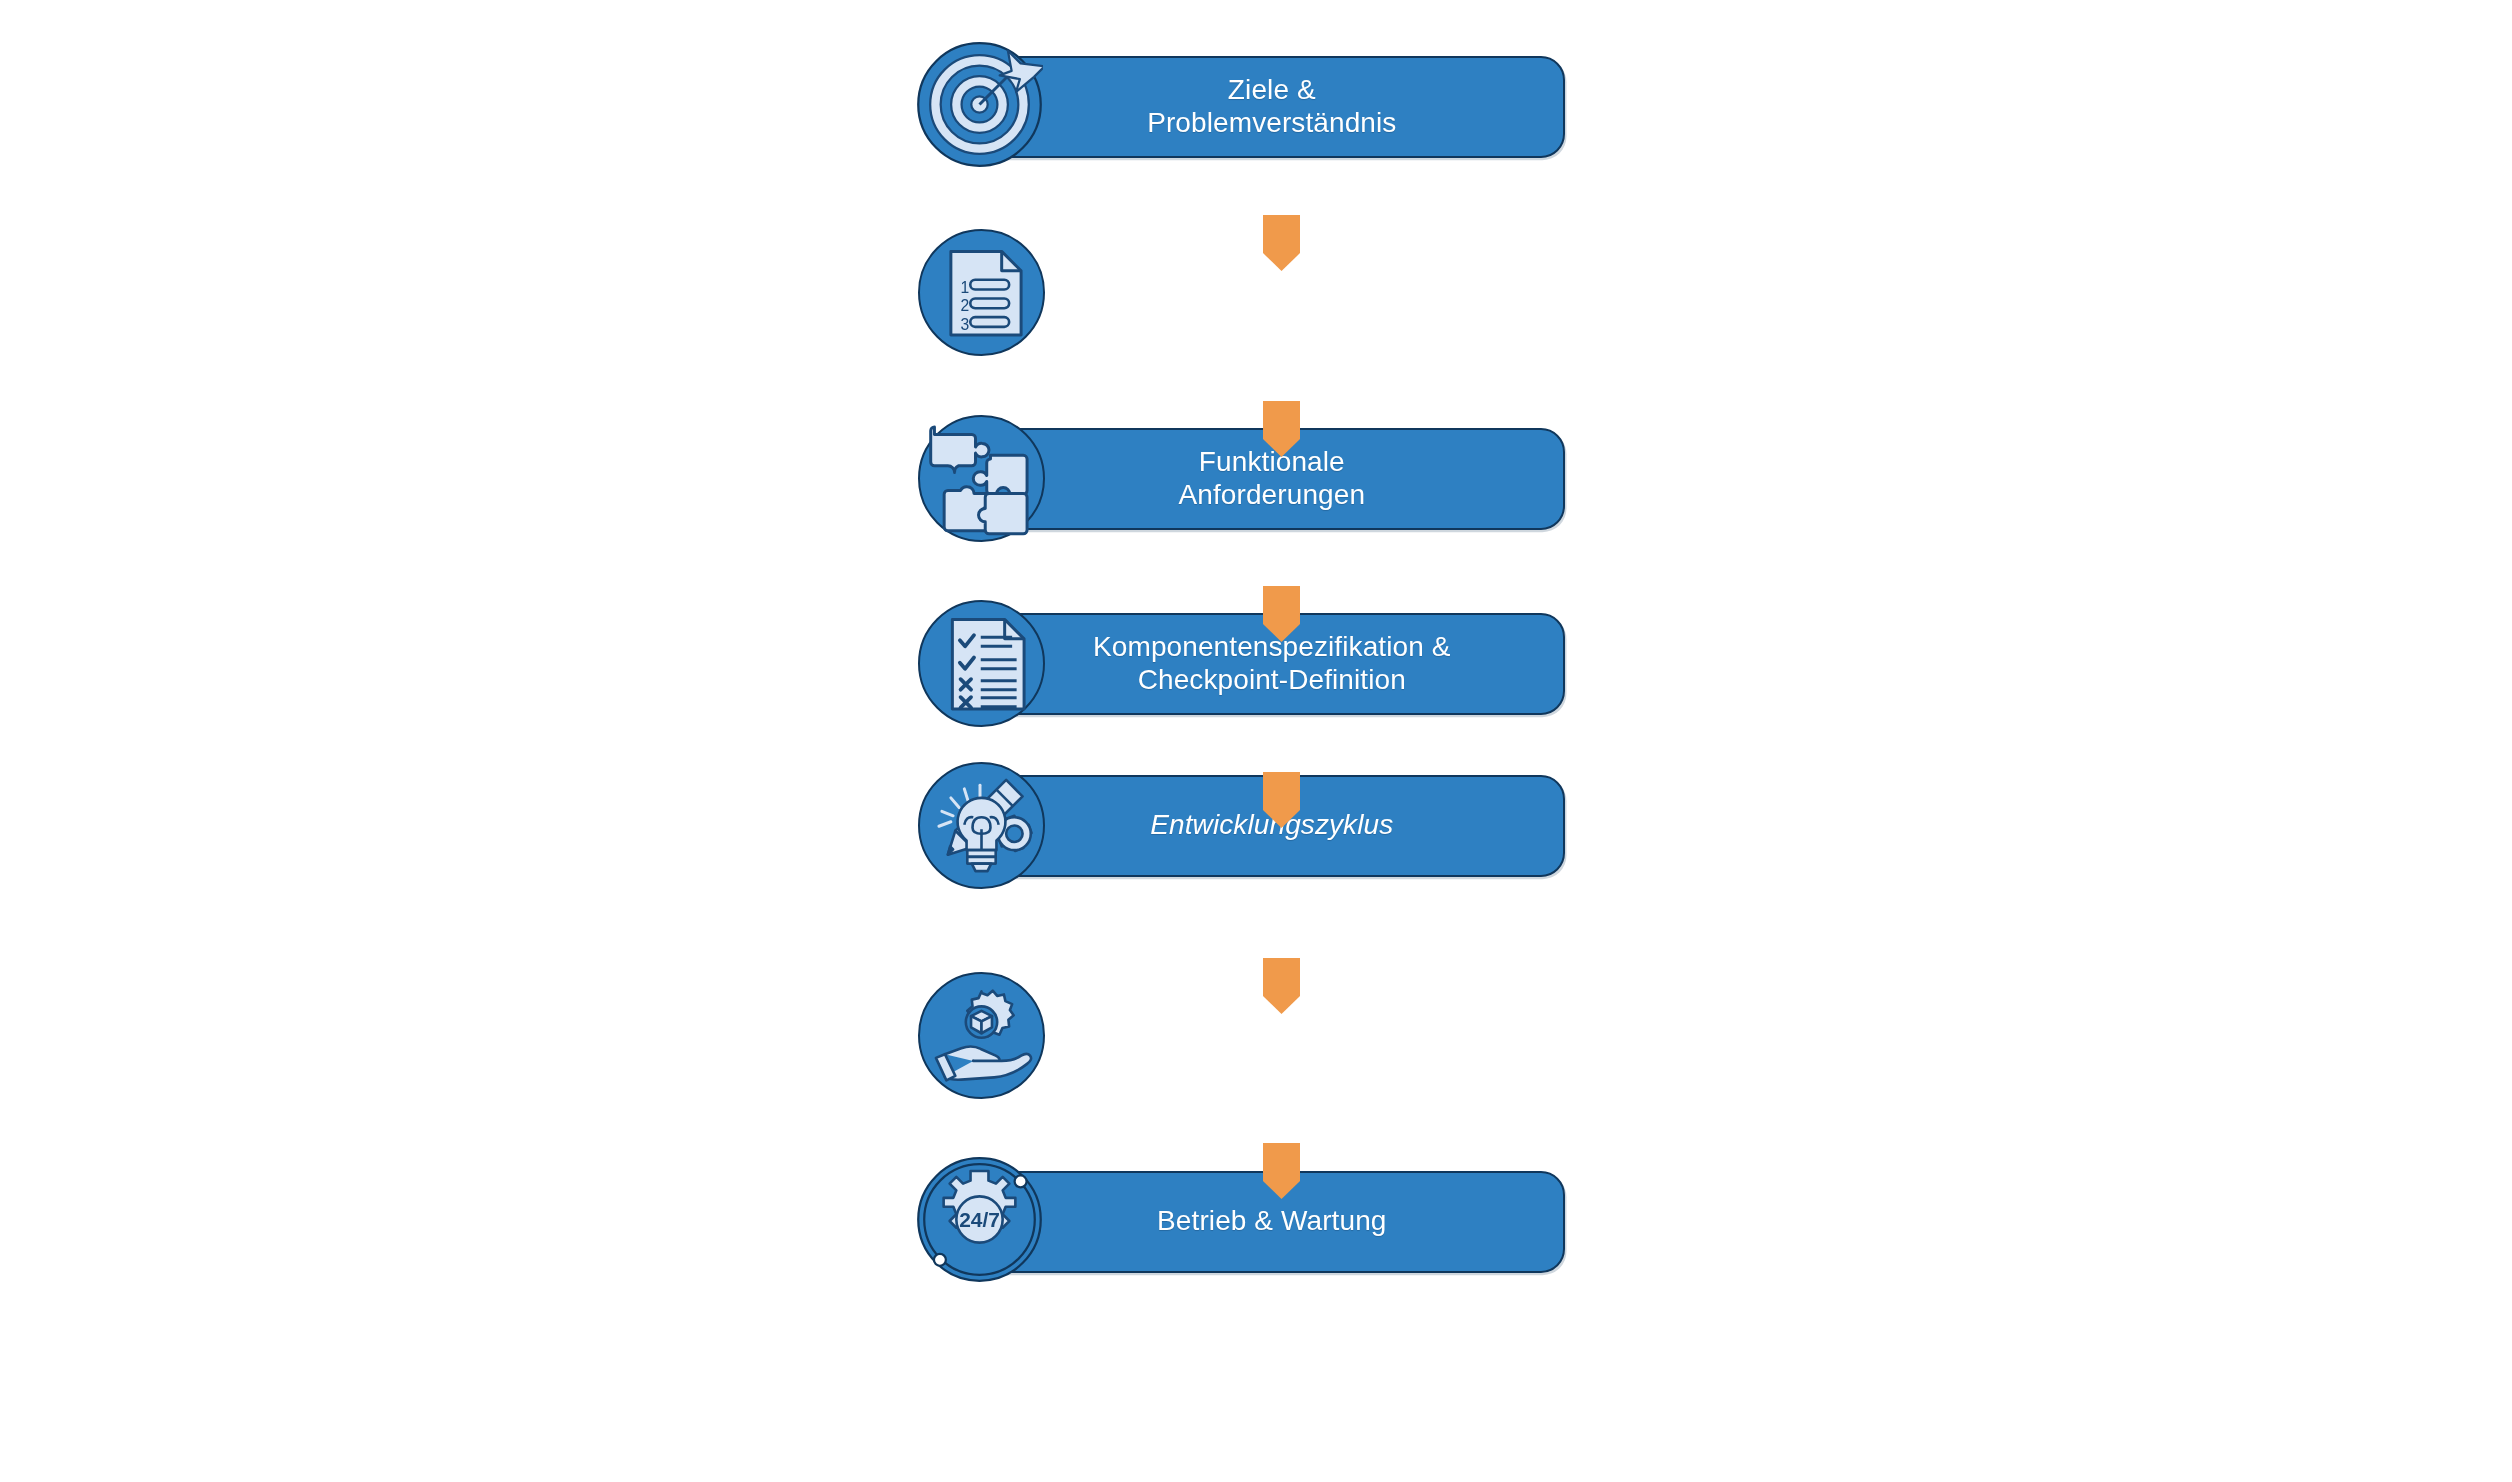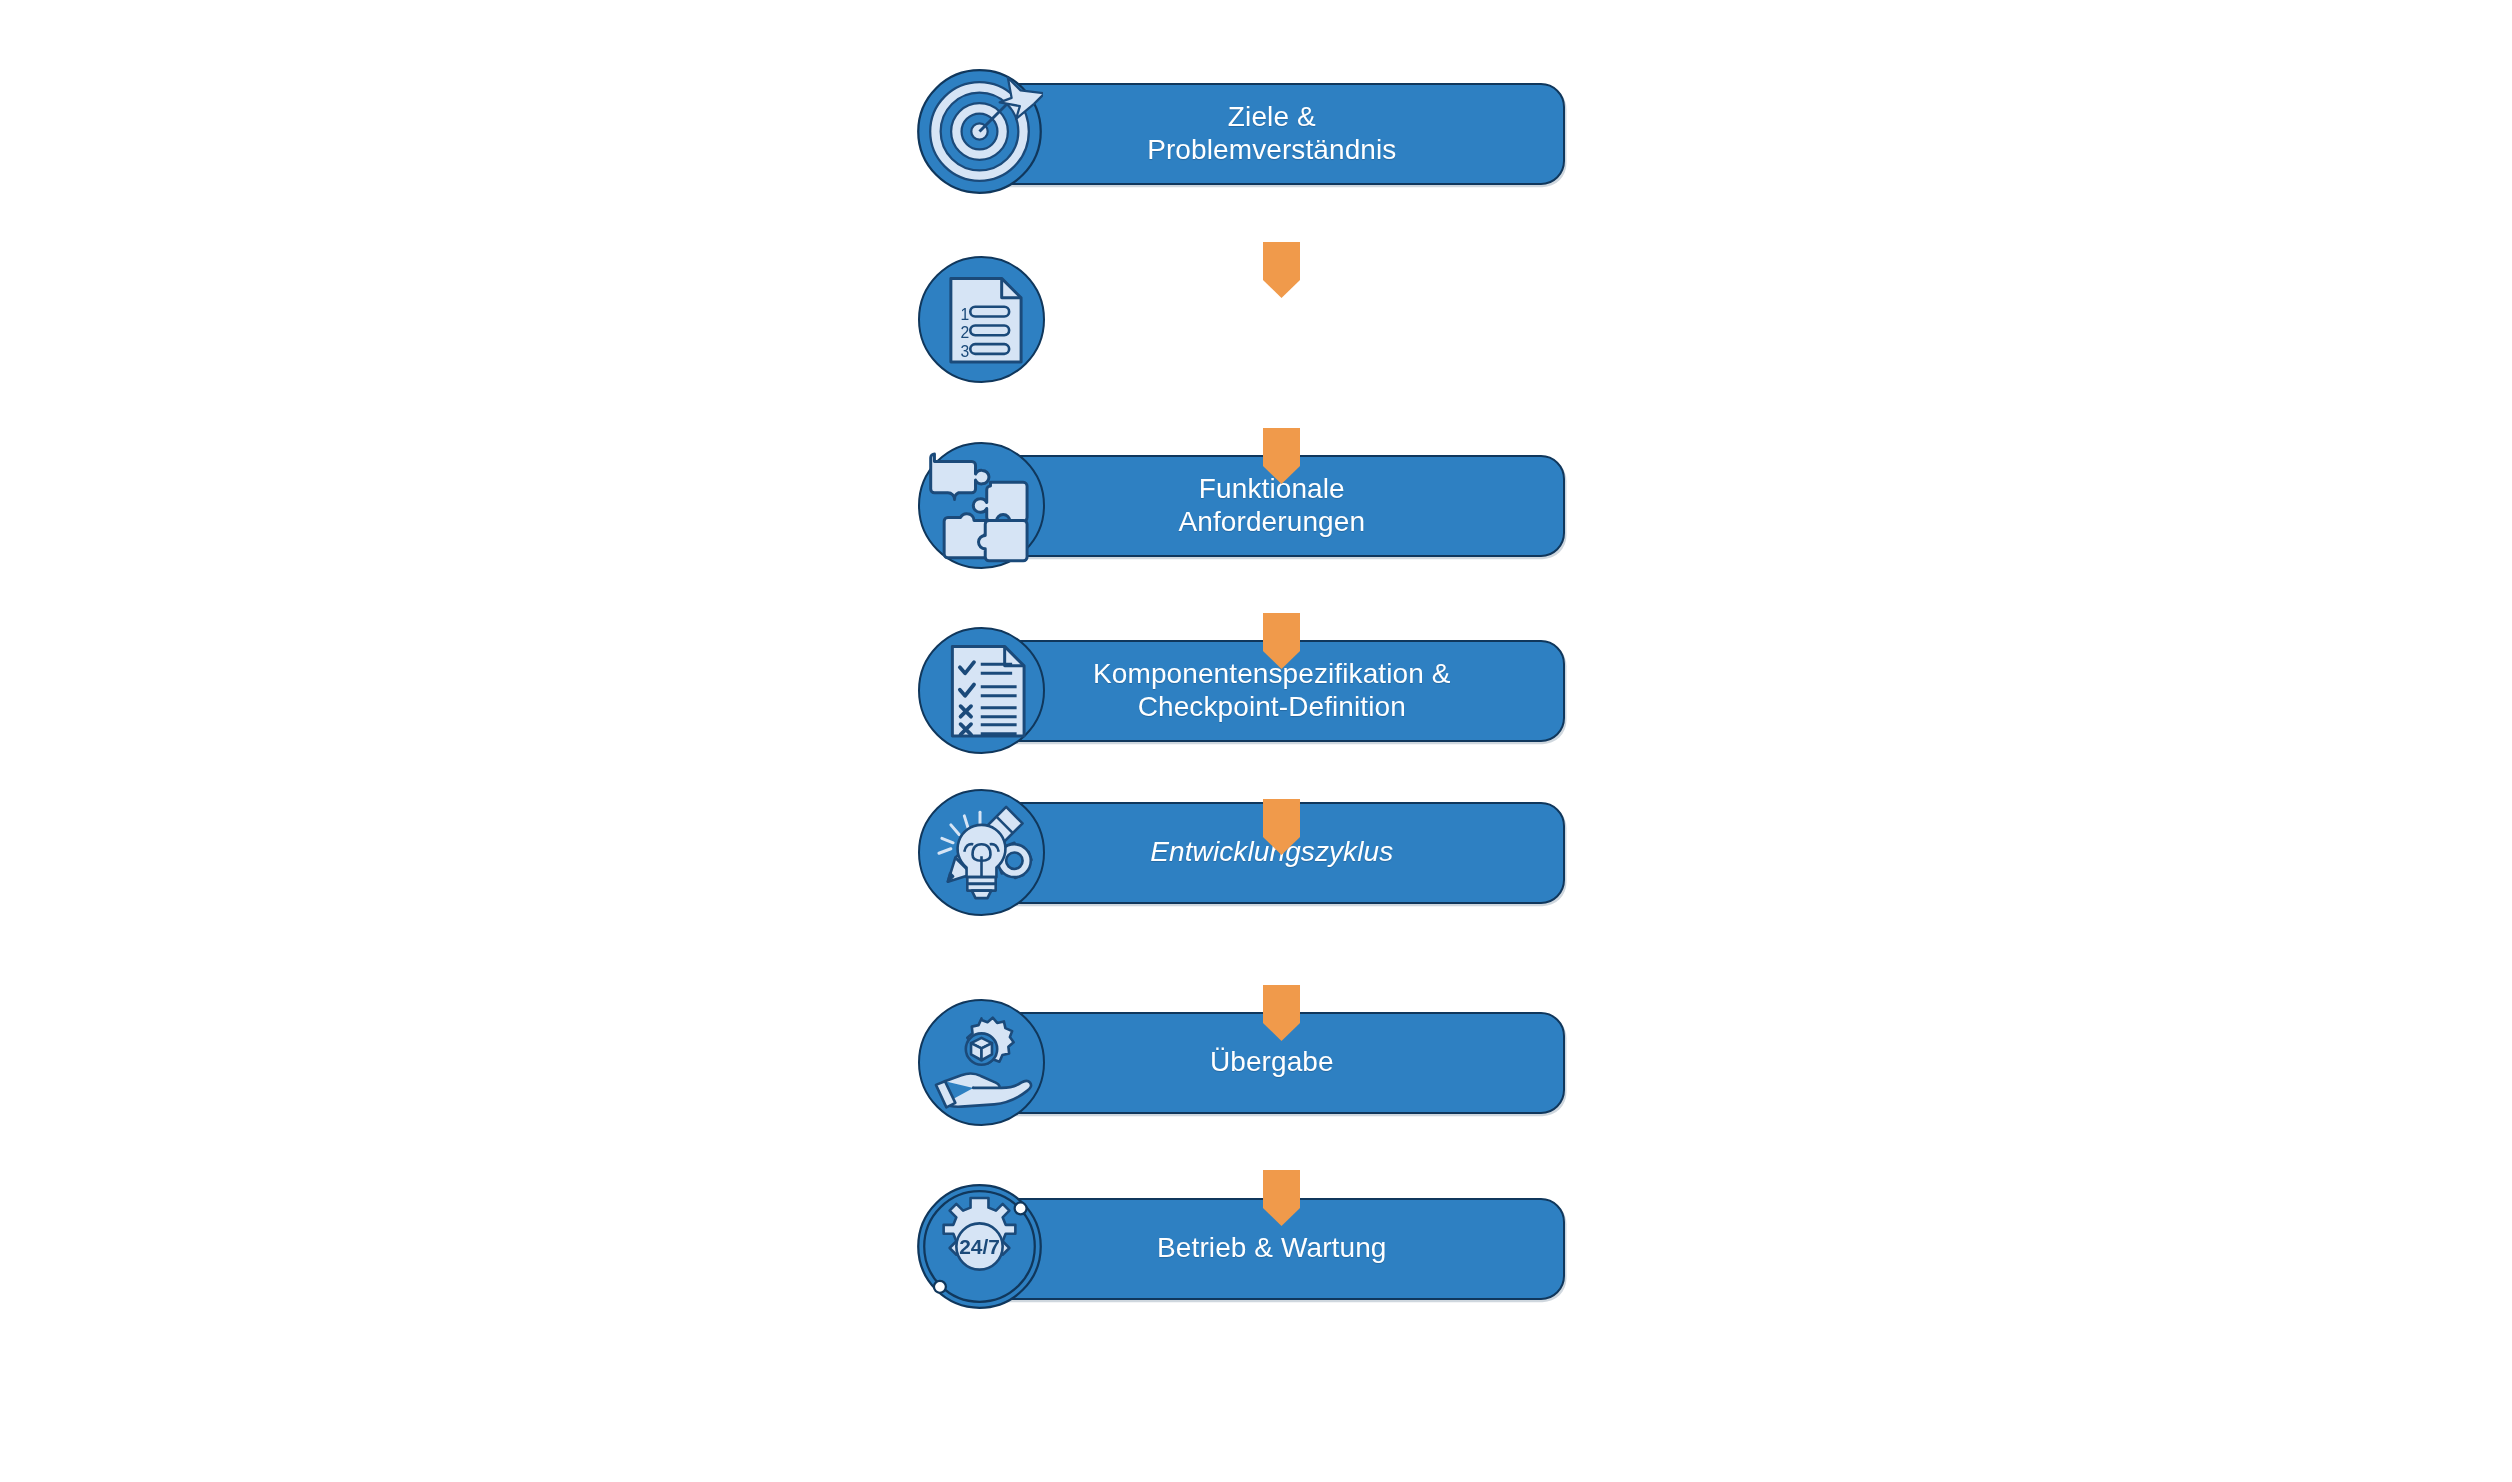--- a/index.html
+++ b/index.html
@@ -4,21 +4,21 @@
 <style>
   html,body{margin:0;padding:0;}
   body{
     width:2512px;height:1483px;
     background:#ffffff;
     font-family:"Liberation Sans", sans-serif;
     overflow:hidden;
   }
   #flow{
     position:relative;
-    width:2512px;height:1183px;margin-top:27px;
+    width:2512px;height:1183px;
   }
   .step{
     position:absolute;
     left:918px;
     width:649px;
     height:127px;
     display:block;
   }
   
   .bar{
@@ -205,23 +205,20 @@
           <rect x="66" y="118" width="38" height="9" fill="#D6E4F5"></rect>
           <rect x="66" y="127" width="38" height="9" fill="#D6E4F5"></rect>
           <path d="M72 136 l26 0 l-5 10 l-16 0 z" fill="#D6E4F5"></path>
         </g>
       </svg>
     </div>
   </div>
   <div class="arrow" id="arrow-5" style="top: 958px;"></div>
 
   <div class="step" id="step-6" style="top: 972px;">
-    <div class="bar">
-      <div class="bar-label">Übergabe</div>
-    </div>
     <div class="badge">
       <svg viewBox="0 0 170 170" xmlns="http://www.w3.org/2000/svg">
 
         <g stroke="#1B4A7A" stroke-width="3.5" fill="#D6E4F5" stroke-linejoin="round">
           <path d="M85 28
                    l8 3 l7 -6 l6 7 l9 -2 l2 9 l9 4 l-3 8 l5 7 l-7 6 l1 9 l-9 2 l-4 9 l-8 -3 l-7 5 l-6 -7 l-9 1 l-2 -9 l-9 -4 l3 -8 l-5 -7 l7 -6 l-1 -9 l9 -2 l4 -9 z"></path>
           <circle cx="85" cy="67" r="21" fill="#2E80C2"></circle>
 
           <path d="M85 52 L99 59 L85 66 L71 59 Z" fill="#D6E4F5"></path>
           <path d="M71 59 L85 66 L85 82 L71 74 Z" fill="#D6E4F5"></path>

